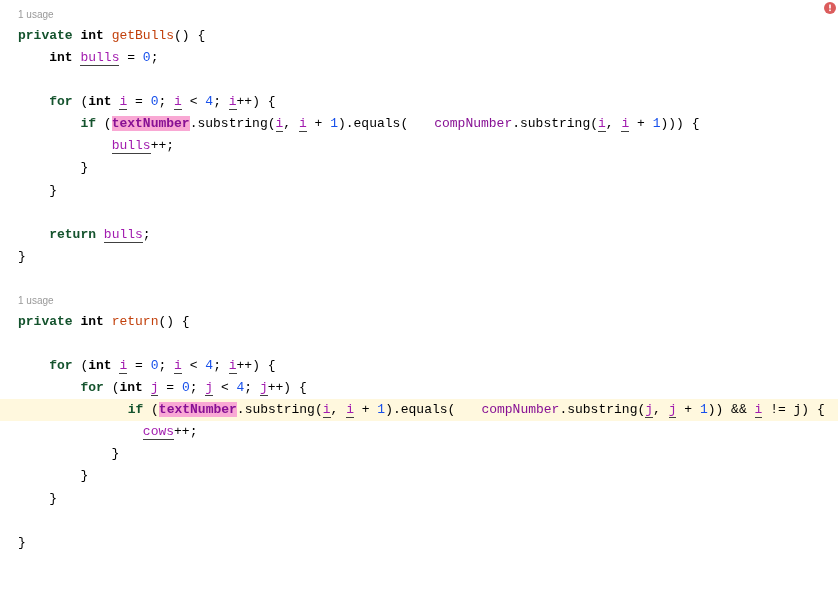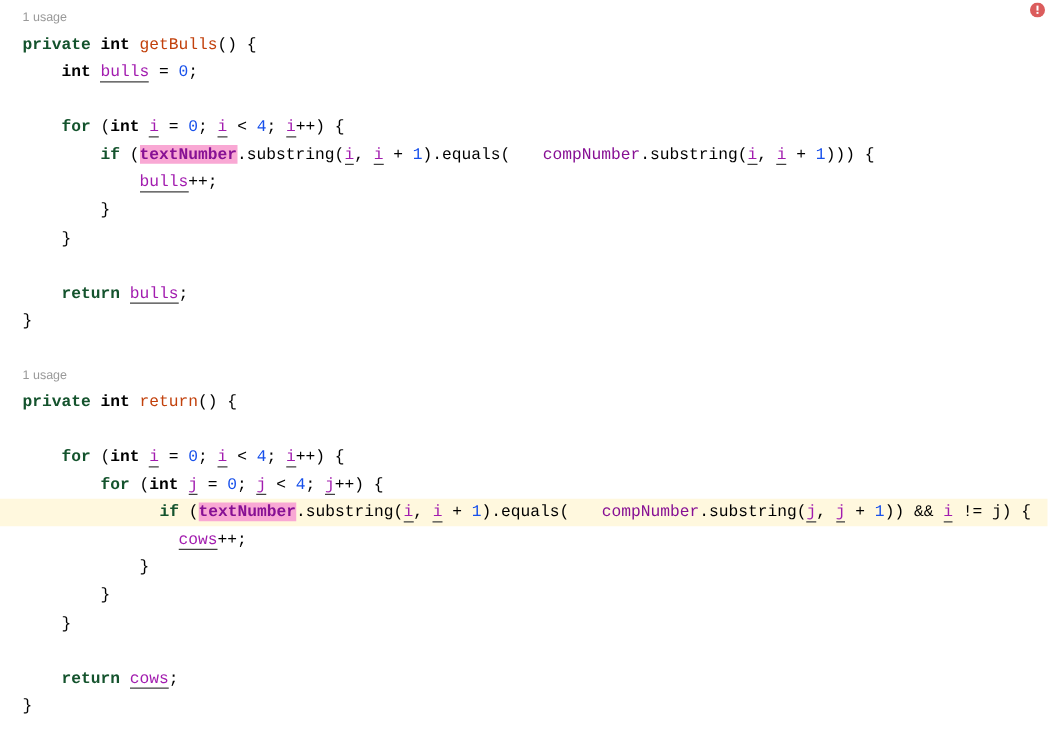--- a/index.html
+++ b/index.html
@@ -106,16 +106,15 @@
   <div class="line"><span class="txt">                </span><span class="uvar">cows</span><span class="txt">++</span><span class="txt">;</span></div>
 
   <div class="line"><span class="txt">            }</span></div>
 
   <div class="line"><span class="txt">        }</span></div>
 
   <div class="line"><span class="txt">    }</span></div>
 
   <div class="blank"></div>
 
-  <div class="line"><span class="txt">    </span><span class="kw">return</span><span class="txt"> </span><span class="uvar">cows</span><span class="txt">;</span></div>
 
   <div class="line"><span class="txt">}</span></div>
 </div>
 
 </body></html>

